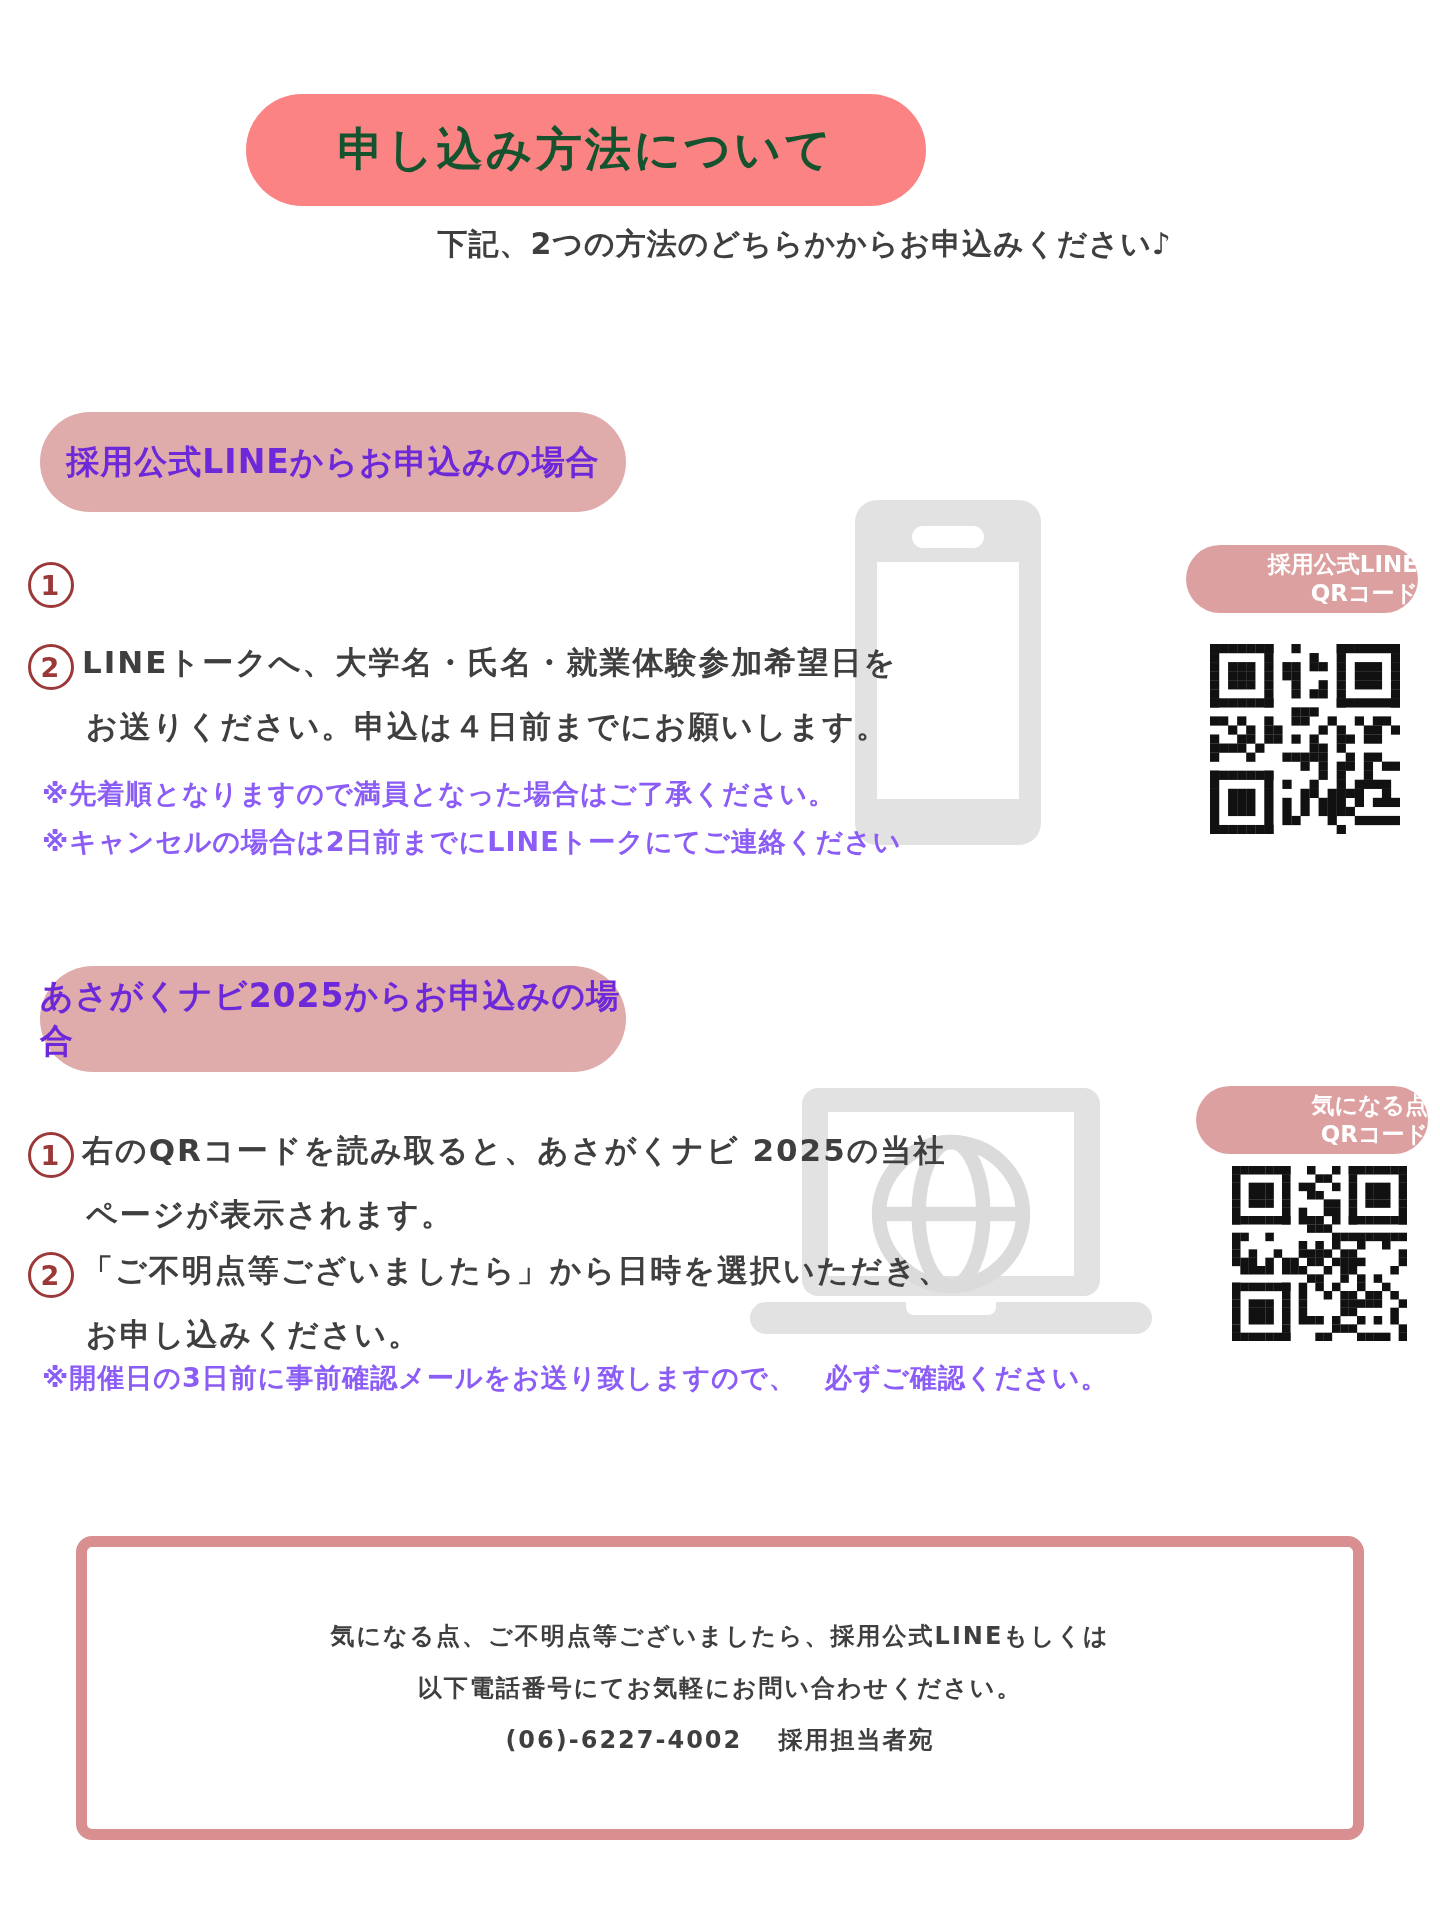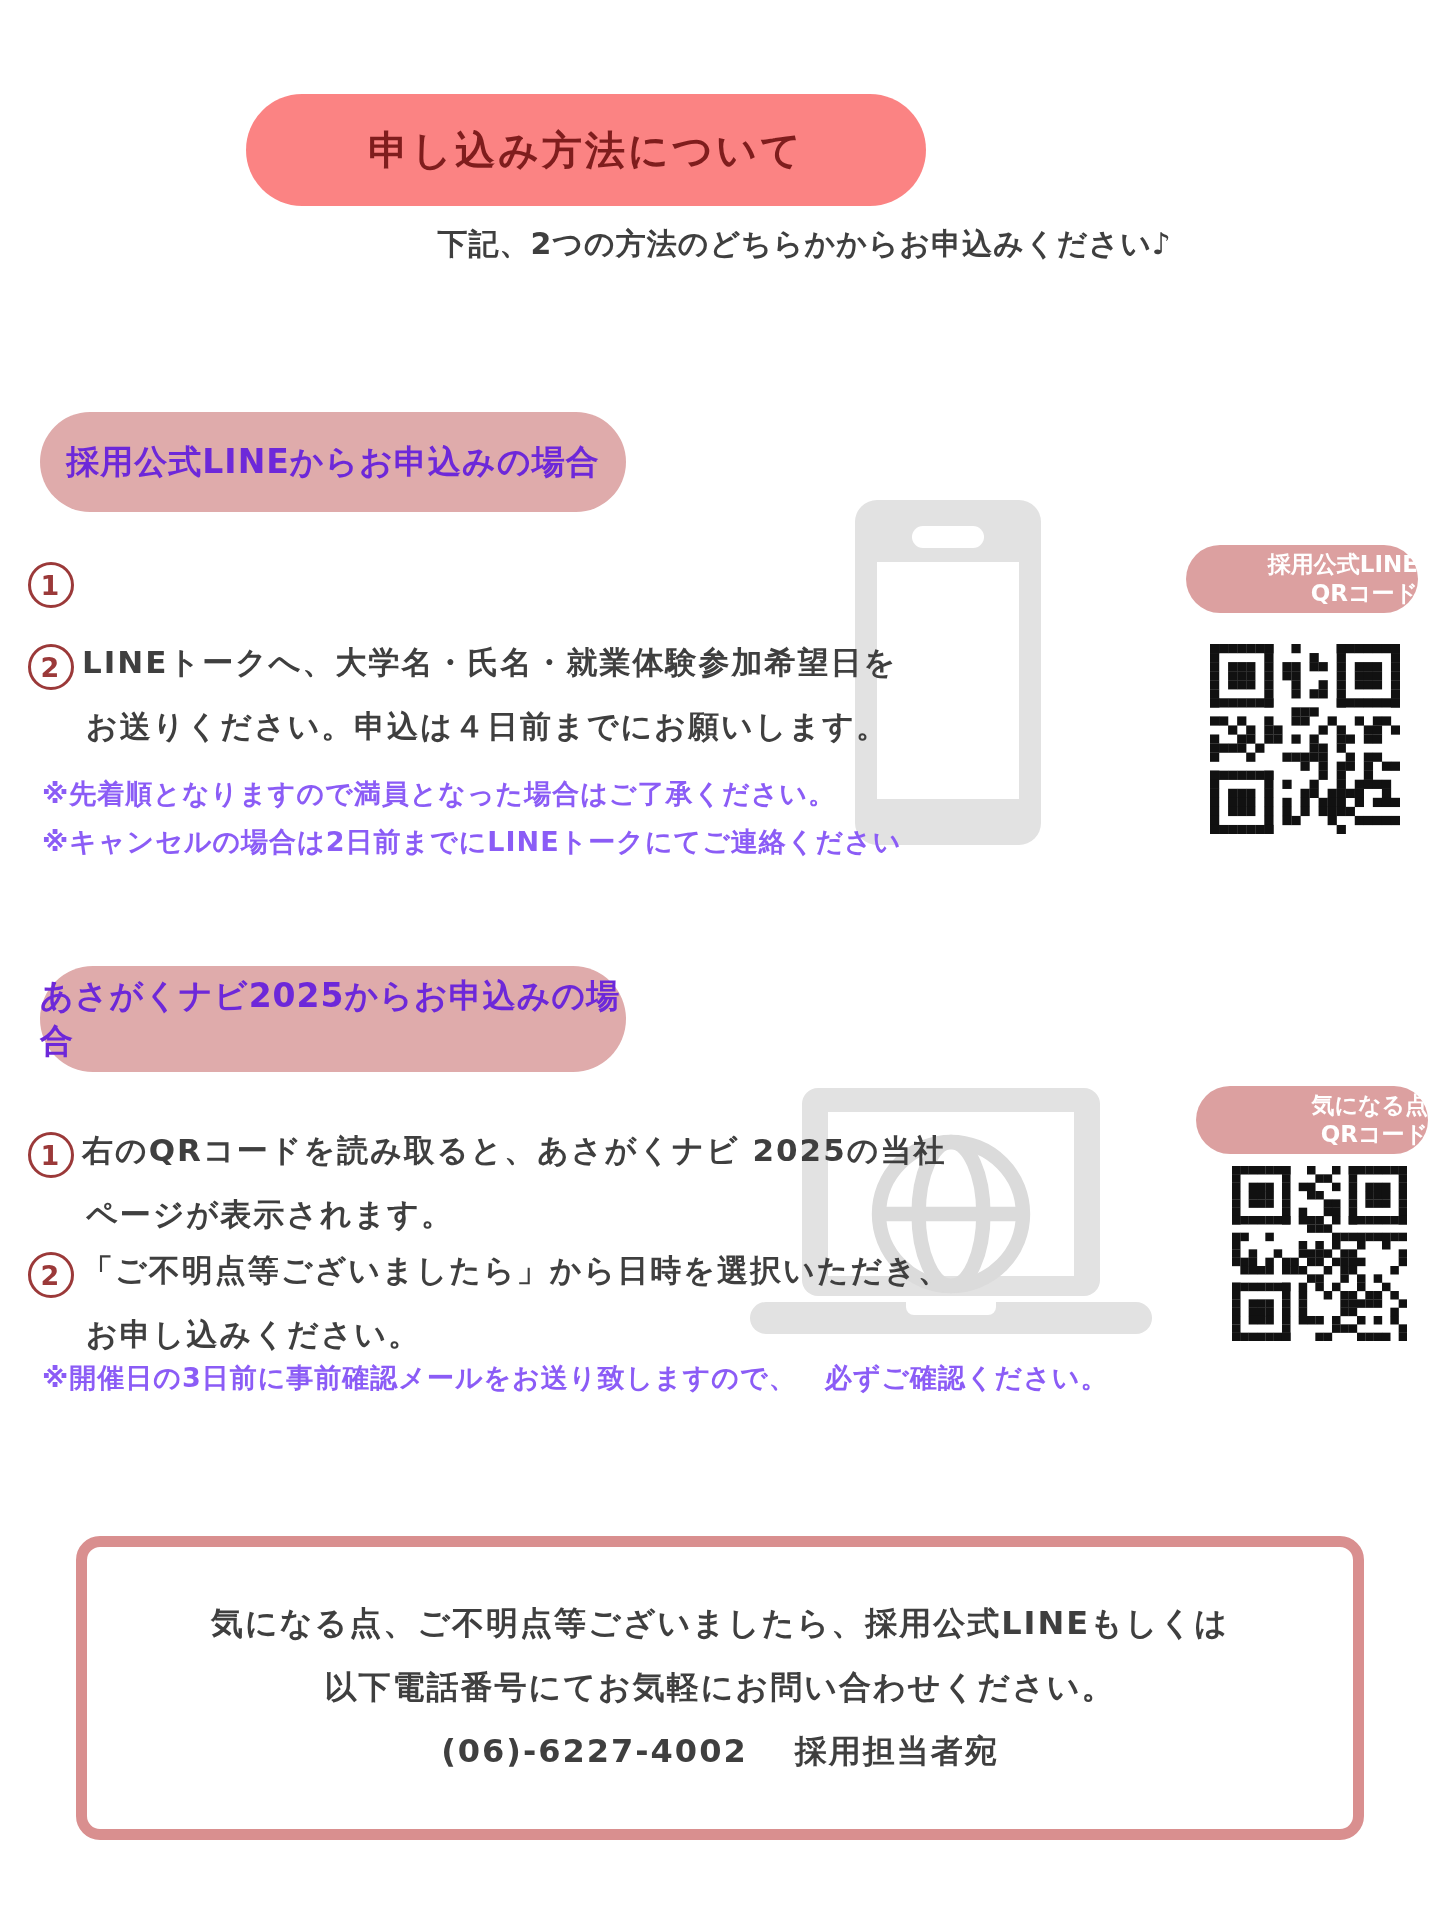--- a/index.html
+++ b/index.html
@@ -2,21 +2,21 @@
 <html><head>
 <meta charset="utf-8">
 <style>
   html,body{margin:0;padding:0;background:#fff;}
   .page{position:relative;width:1440px;height:1920px;background:#fff;overflow:hidden;
         font-family:"DejaVu Sans","Liberation Sans",sans-serif;font-weight:700;color:#3F3F3F;}
   .abs{position:absolute;}
 
   
   .title-banner{left:246px;top:94px;width:680px;height:112px;background:#FB8383;border-radius:56px;
-    display:flex;align-items:center;justify-content:center;color:#7f1d1d;font-size:40px;letter-spacing:3px;}
+    display:flex;align-items:center;justify-content:center;color:#14532d;font-size:46px;letter-spacing:3px;}
   .subtitle{left:0;top:224px;width:1172px;text-align:right;font-size:30px;letter-spacing:1px;}
 
   
   .sec-pill{width:586px;background:#DFABAB;border-radius:53px;display:flex;align-items:center;
     justify-content:center;color:#6d28d9;font-size:33px;letter-spacing:1px;}
   .sec1-pill{left:40px;top:412px;height:100px;}
   .sec2-pill{left:40px;top:966px;height:106px;}
 
   
   .step{display:flex;align-items:flex-start;gap:8px;font-size:31px;letter-spacing:2px;z-index:2;line-height:1.3;}
@@ -56,22 +56,22 @@
   .qr-pill{width:232px;height:68px;background:#DCA0A0;border-radius:34px;color:#fff;font-size:23px;
     line-height:1.25;display:flex;flex-direction:column;align-items:flex-end;justify-content:center;z-index:2;}
   .qr1-label{left:1186px;top:545px;}
   .qr2-label{left:1196px;top:1086px;}
   .qr{background:#fff;z-index:2;}
   .qr1{left:1210px;top:644px;width:190px;height:190px;}
   .qr2{left:1232px;top:1166px;width:175px;height:175px;}
 
   
   .contact-box{left:76px;top:1536px;width:1288px;height:304px;background:#fff;border:11px solid #D98F8F;
-    border-radius:24px;box-sizing:border-box;display:flex;flex-direction:column;align-items:center;
-    justify-content:center;gap:20px;text-align:center;font-size:32px;letter-spacing:2px;}
+    border-radius:16px;box-sizing:border-box;display:flex;flex-direction:column;align-items:center;
+    justify-content:center;gap:20px;text-align:center;font-size:24px;letter-spacing:2px;}
 </style>
 </head>
 <body>
 
 <div class="page">
 
   <div class="abs title-banner">
     <span>申し込み方法について</span>
   </div>
 

